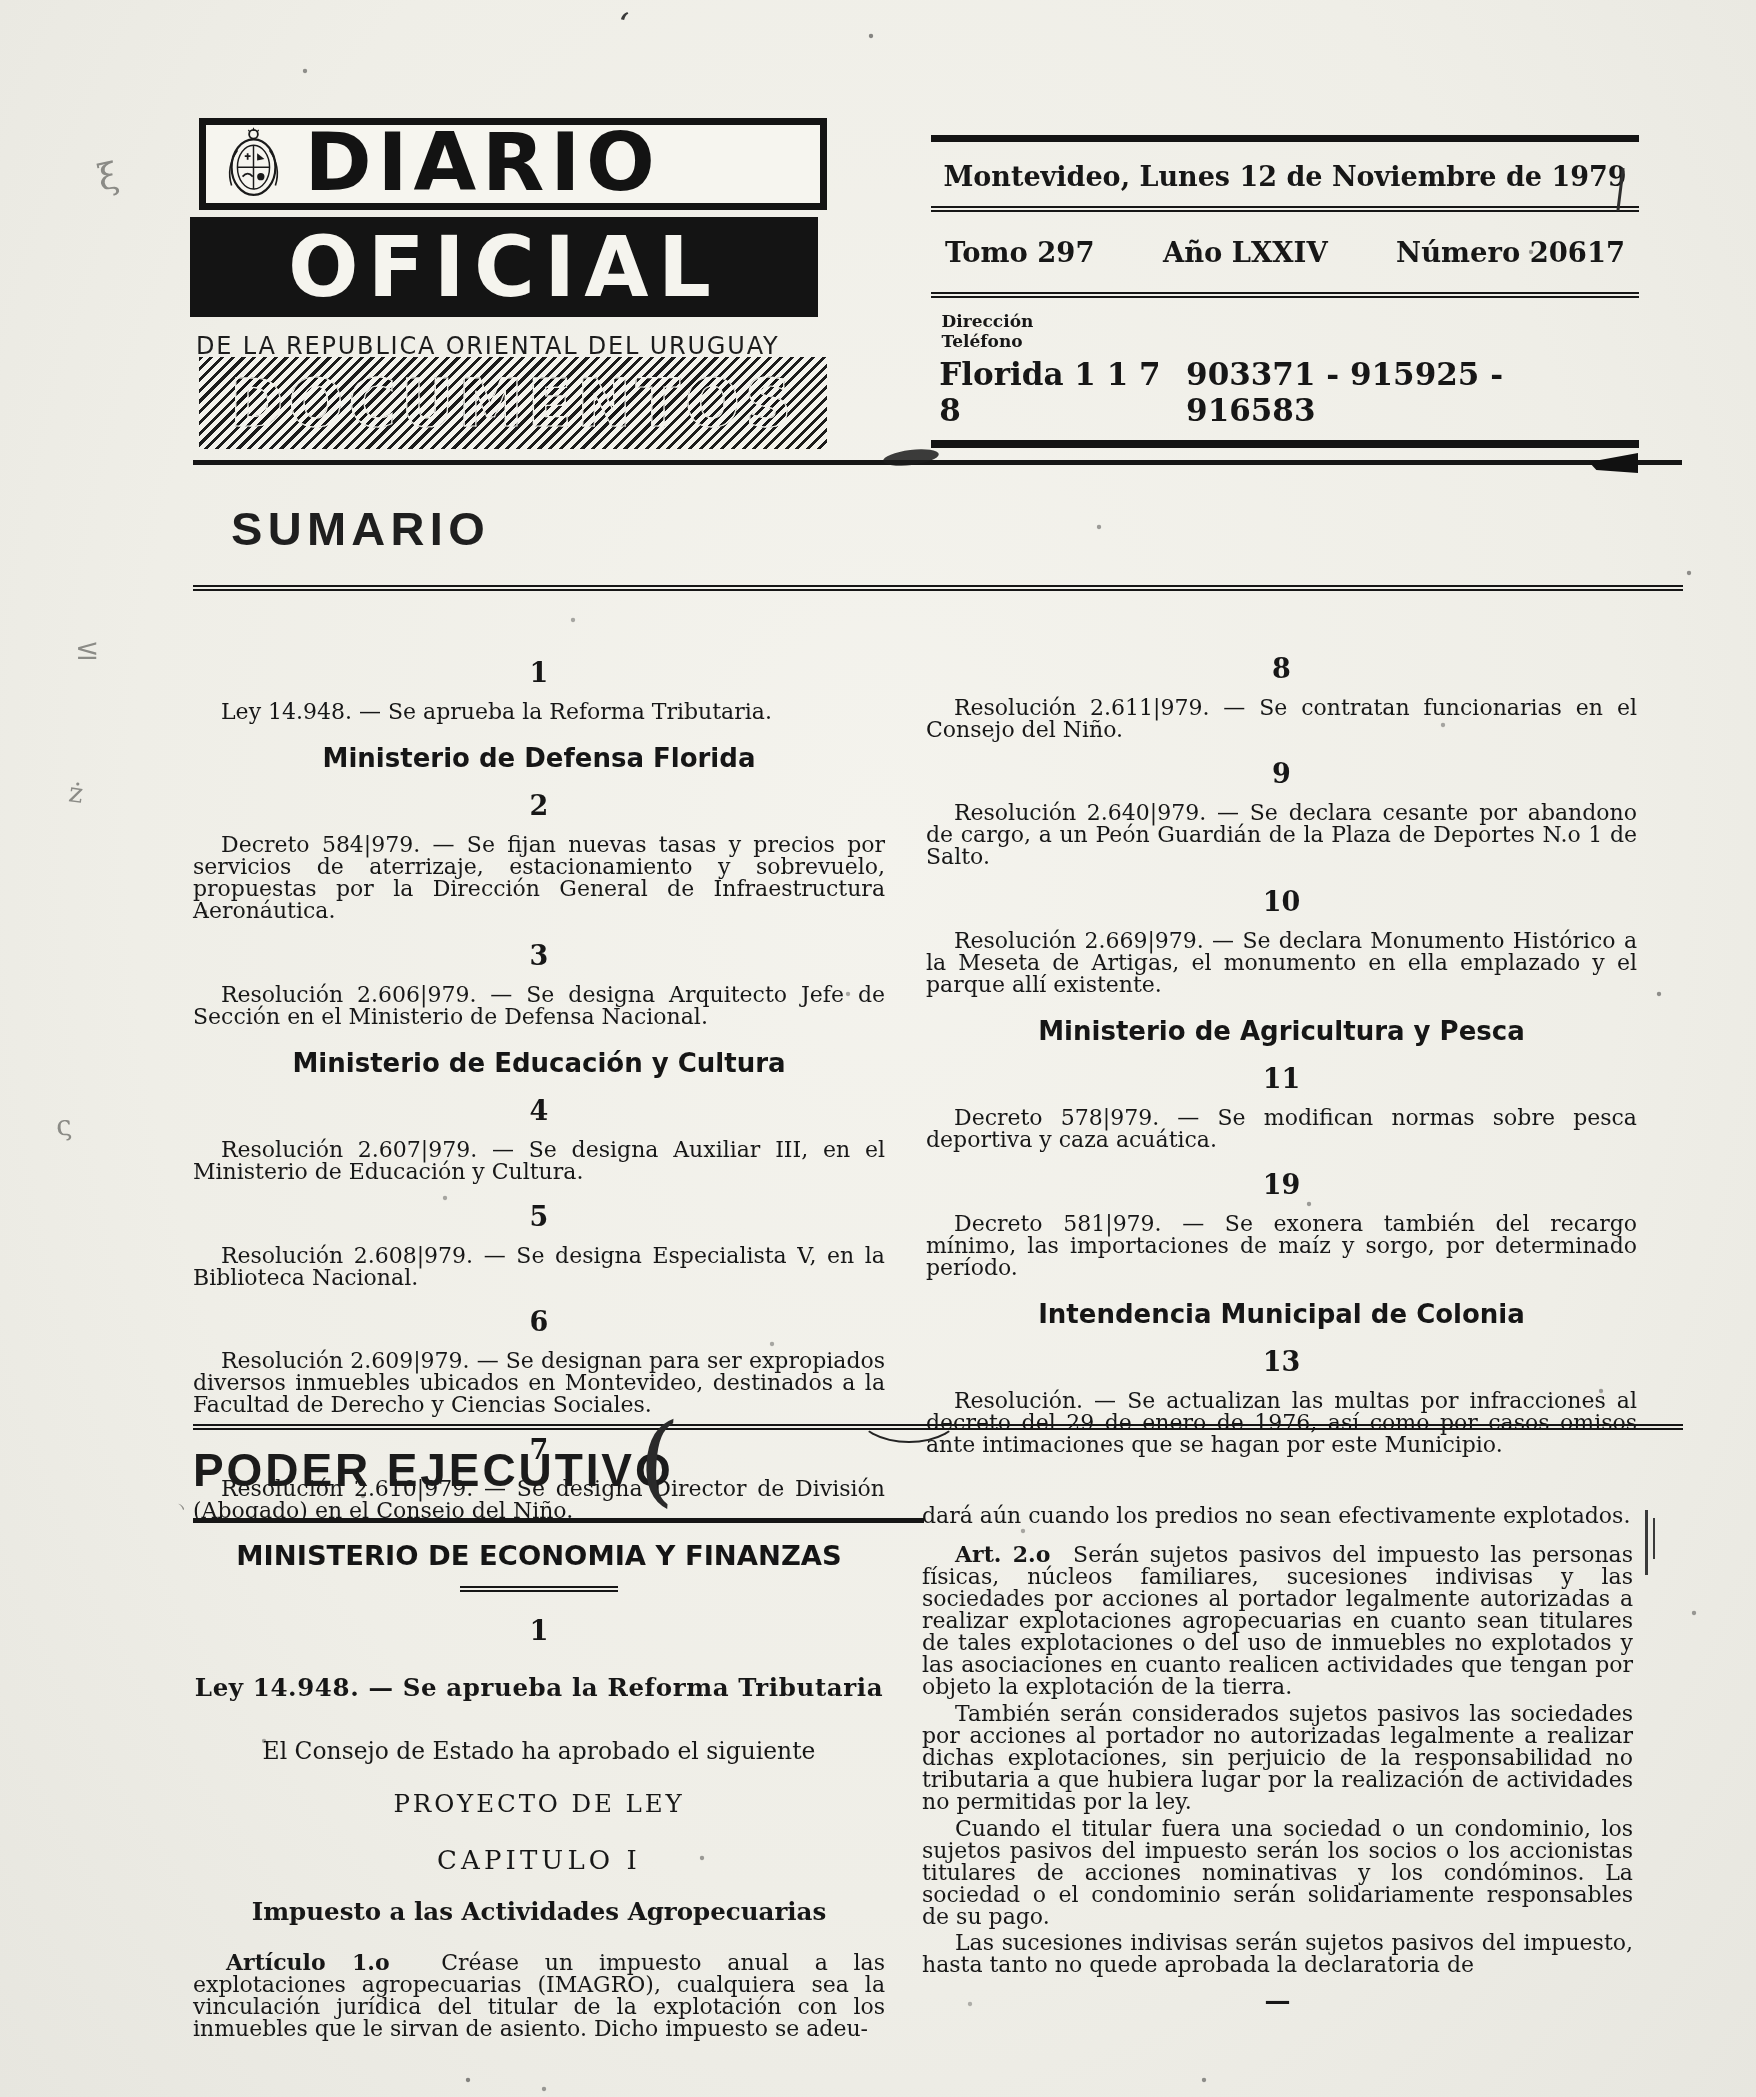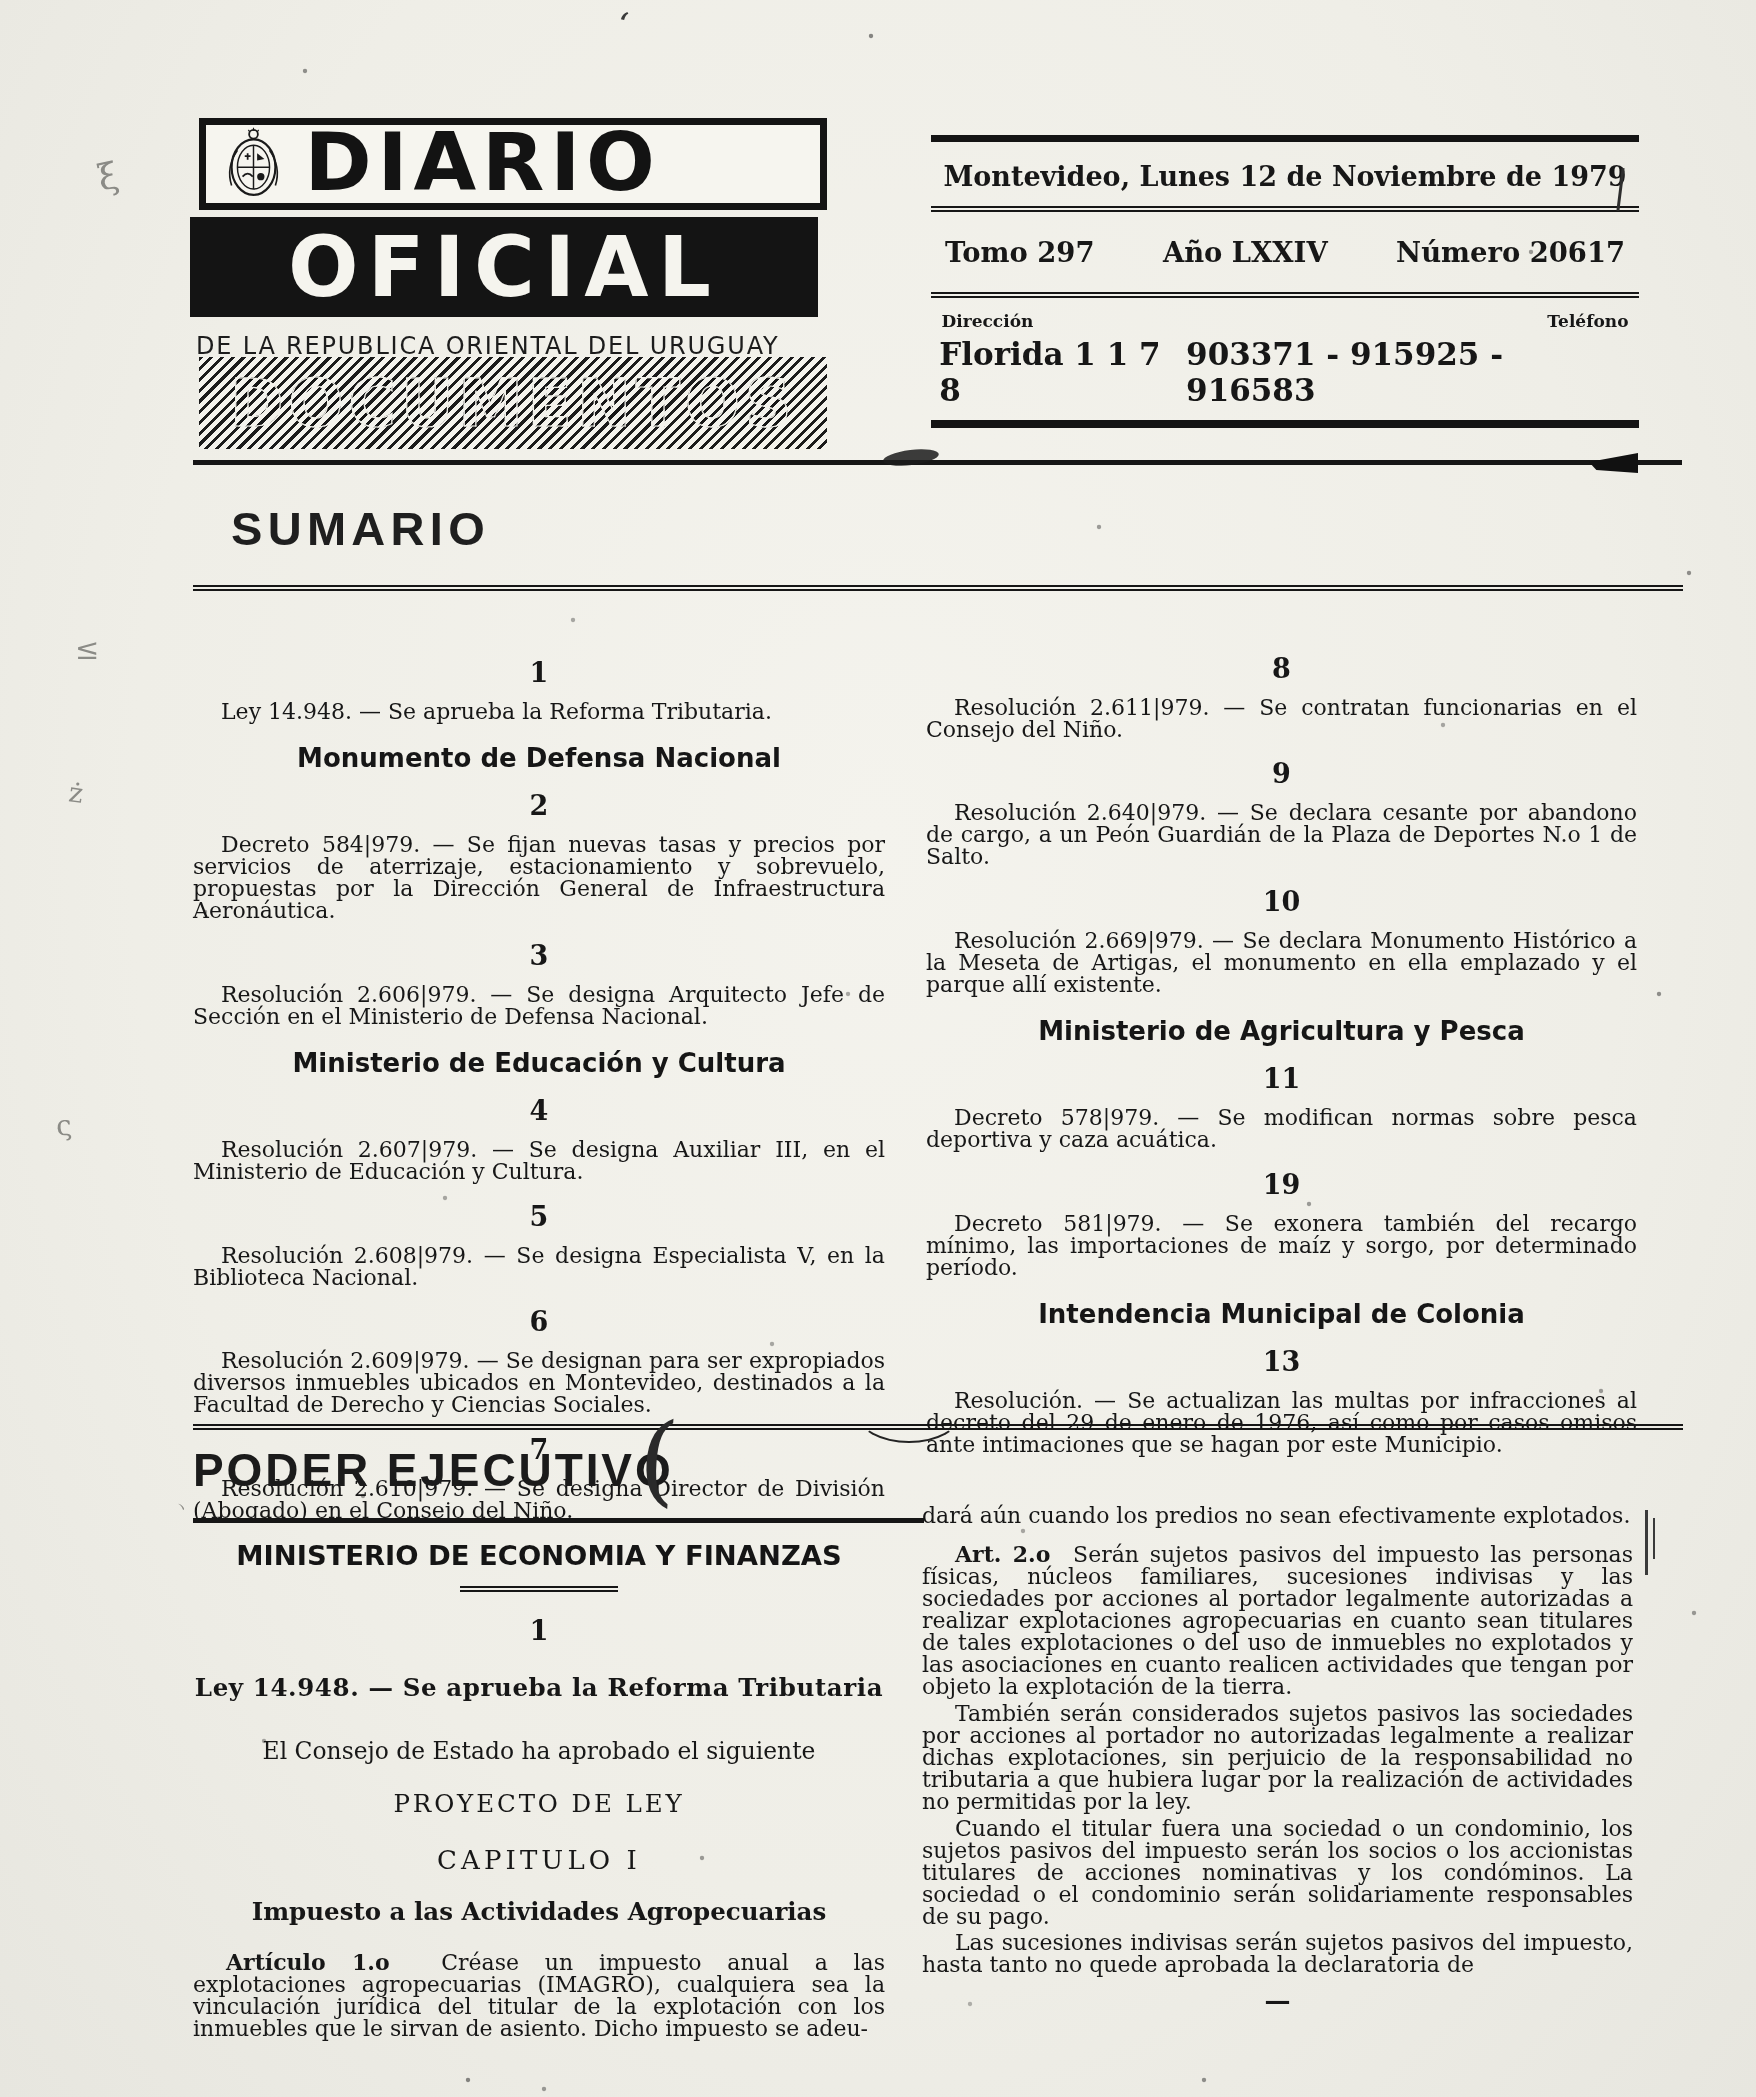--- a/index.html
+++ b/index.html
@@ -48,21 +48,21 @@
   .hdr{
     position:absolute;left:931px;top:135px;width:708px;box-sizing:border-box;
     border-top:7.6px solid #141414;
   }
   .hdr-date{
     text-align:center;font-weight:bold;font-size:27px;padding:18.7px 0 14px;
     font-family:"DejaVu Serif",serif;
   }
   .dbl{height:6.4px;border-top:2.9px solid #161616;border-bottom:2.3px solid #161616;box-sizing:border-box;}
   .hdr-tomo{display:flex;justify-content:space-between;padding:24px 14px;font-weight:bold;font-size:27.4px;}
-  .hdr-labels{display:flex;justify-content:space-between;padding:13px 10.5px 0;font-weight:bold;font-size:17px;}
+  .hdr-labels{display:flex;justify-content:space-between;padding:13px 10.5px 0;font-weight:bold;font-size:17px;flex-direction:column;}
   .hdr-values{display:flex;justify-content:space-between;padding:4.7px 8.2px 11.7px;font-weight:bold;font-size:31px;}
   .hdr-bot{border-bottom:8.8px solid #141414;}
   
   .rule-mid{position:absolute;left:193px;top:460px;width:1489px;height:5.3px;background:#161616;}
   .rule-sum{position:absolute;left:193px;top:585px;width:1490px;}
   .rule-cross{position:absolute;left:193px;top:1424px;width:1490px;}
   .rule-pe{position:absolute;left:193px;top:1518px;width:731px;height:5.3px;background:#161616;}
   .blob{position:absolute;background:#1b1b1b;border-radius:50%;}
   .wedge{position:absolute;background:#111;clip-path:polygon(0 45%,100% 0,100% 100%,15% 85%);}
   .scan-mark{position:absolute;color:#8b8b86;font-family:"DejaVu Serif",serif;}
@@ -193,21 +193,21 @@
   <div class="rule-mid"></div>
   <div class="blob" style="left:883px;top:450px;width:56px;height:15px;transform:rotate(-7deg);opacity:.85;"></div>
   <div class="wedge" style="left:1589px;top:453px;width:49px;height:20px;"></div>
 
   <div class="sum-title">SUMARIO</div>
   <div class="rule-sum dbl"></div>
 
   <div class="col" id="sum-left">
       <div class="s-num">1</div>
       <p class="s-entry">Ley 14.948. — Se aprueba la Reforma Tributaria.</p>
-      <div class="s-head">Monumento de Defensa Nacional</div>
+      <div class="s-head">Ministerio de Defensa Florida</div>
       <div class="s-num">2</div>
       <p class="s-entry">Decreto 584|979. — Se fijan nuevas tasas y precios por servicios de aterrizaje, estacionamiento y sobrevuelo, propuestas por la Dirección General de Infraestructura Aeronáutica.</p>
       <div class="s-num">3</div>
       <p class="s-entry">Resolución 2.606|979. — Se designa Arquitecto Jefe de Sección en el Ministerio de Defensa Nacional.</p>
       <div class="s-head">Ministerio de Educación y Cultura</div>
       <div class="s-num">4</div>
       <p class="s-entry">Resolución 2.607|979. — Se designa Auxiliar III, en el Ministerio de Educación y Cultura.</p>
       <div class="s-num">5</div>
       <p class="s-entry">Resolución 2.608|979. — Se designa Especialista V, en la Biblioteca Nacional.</p>
       <div class="s-num">6</div>

